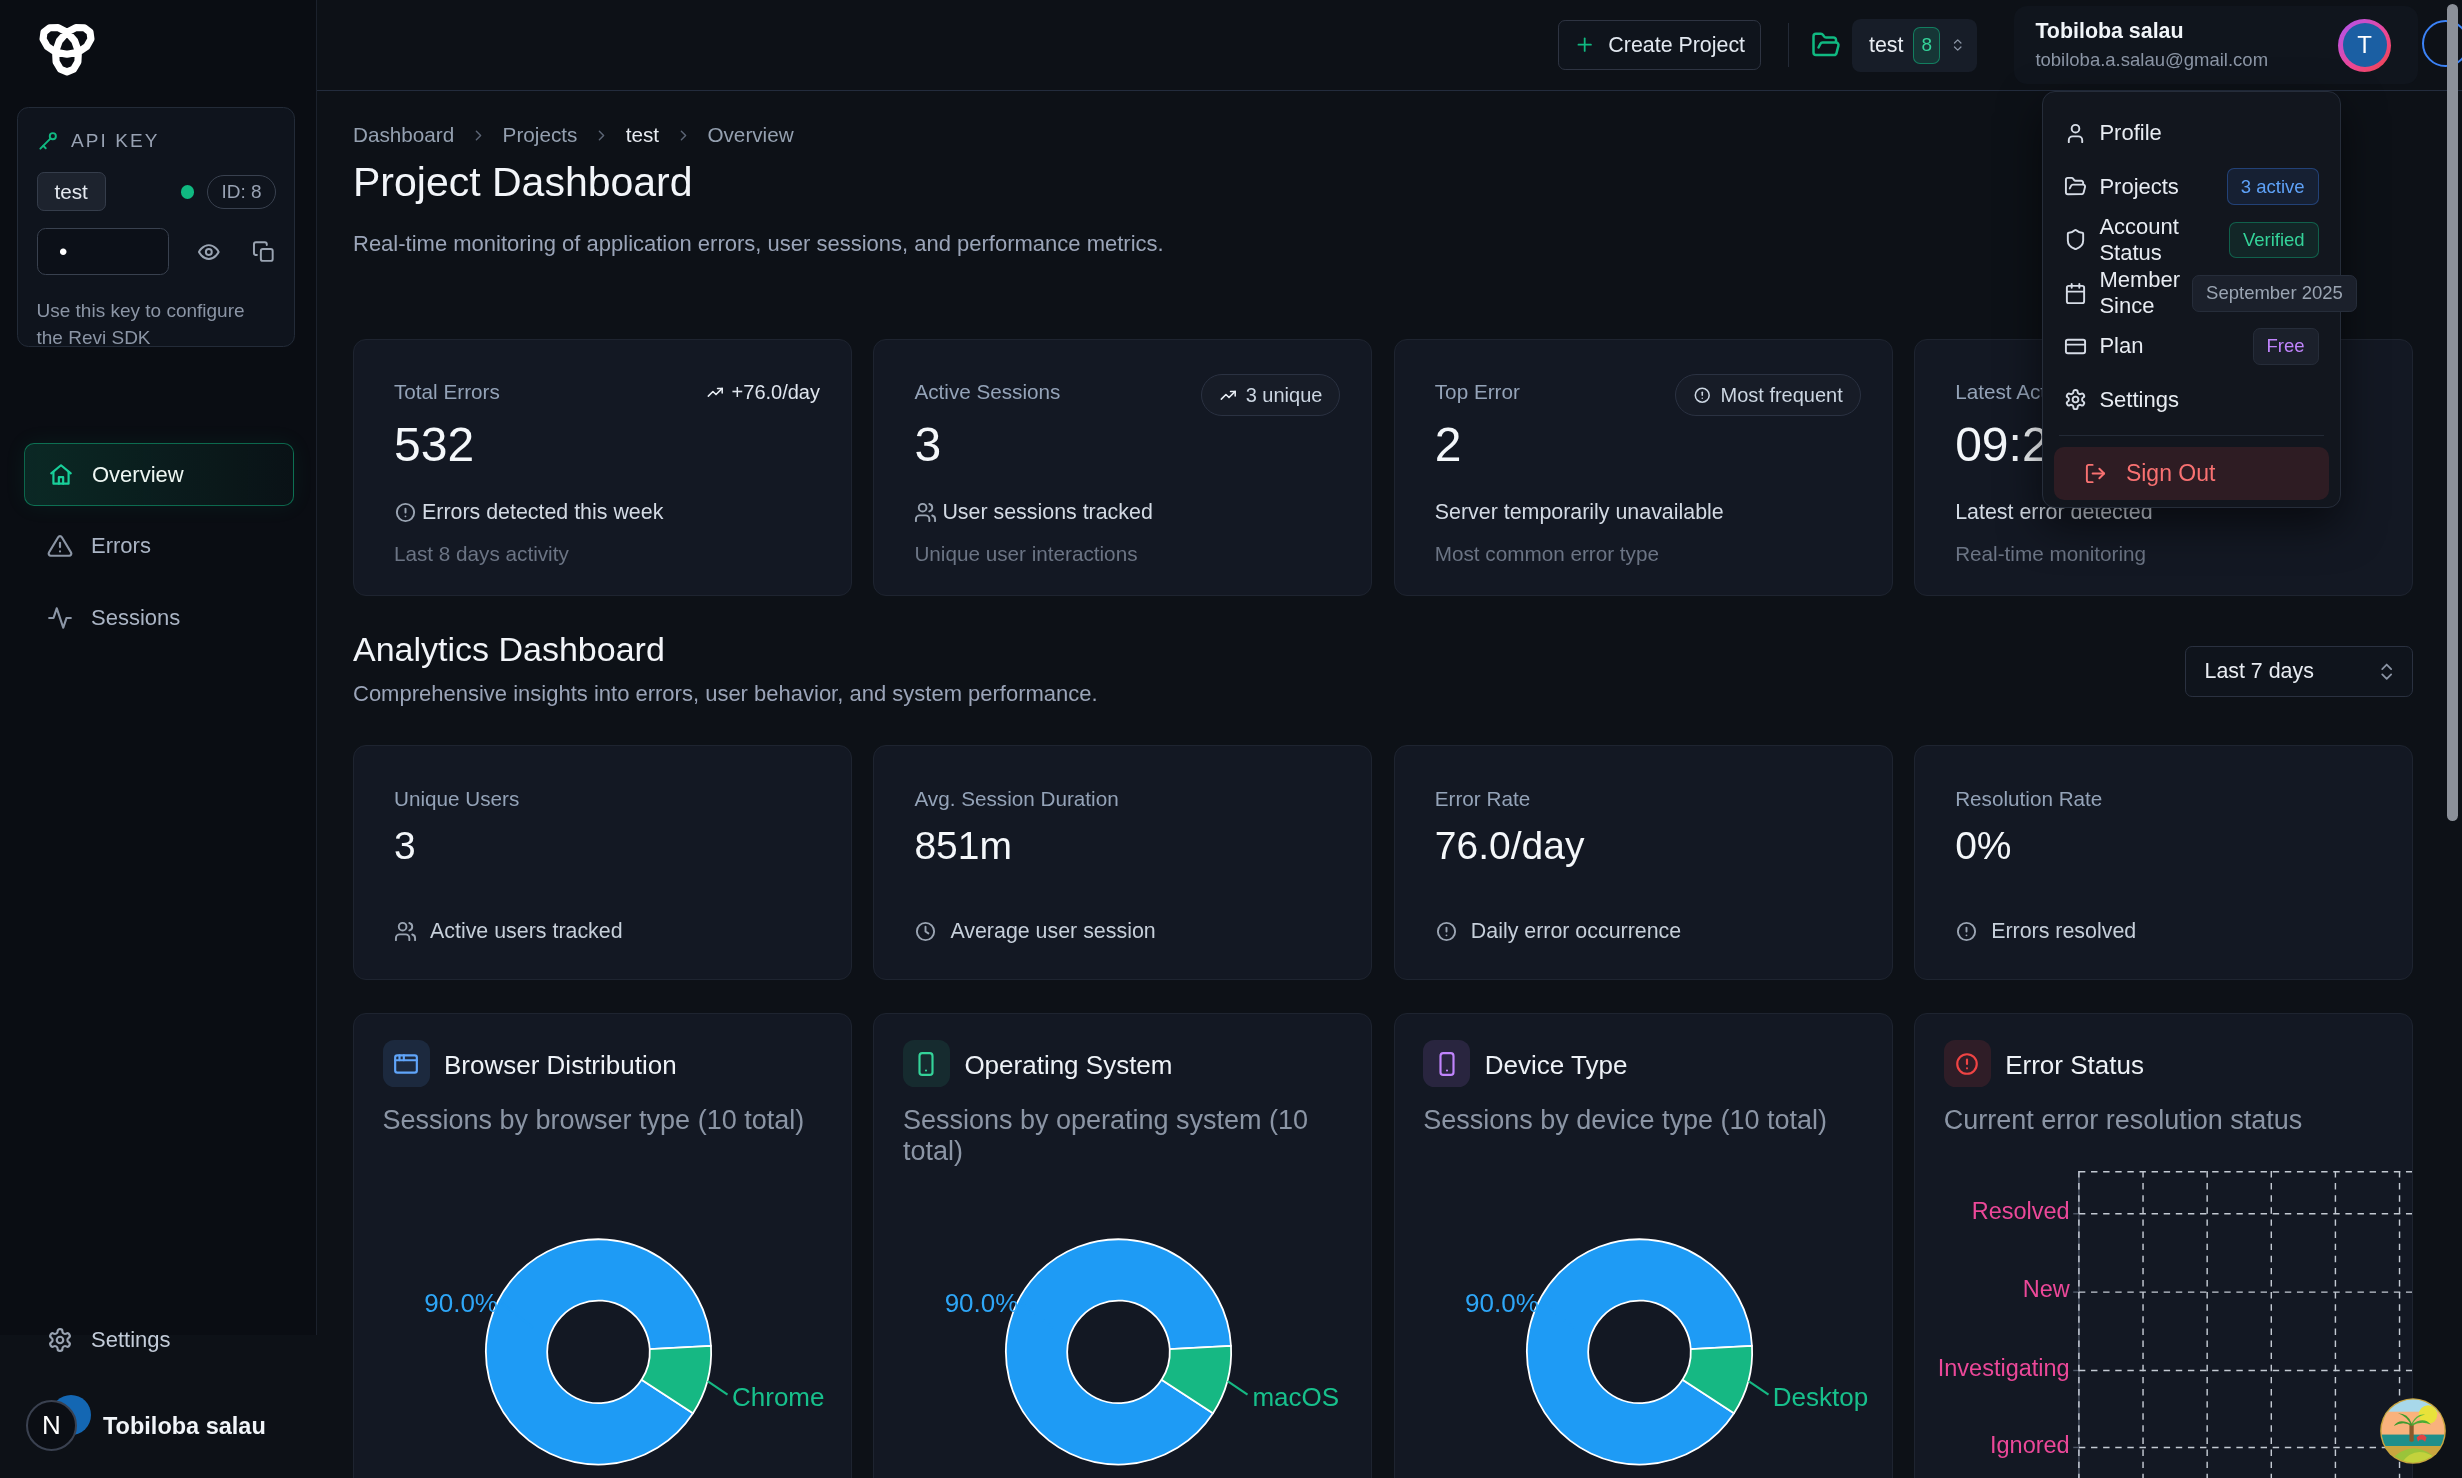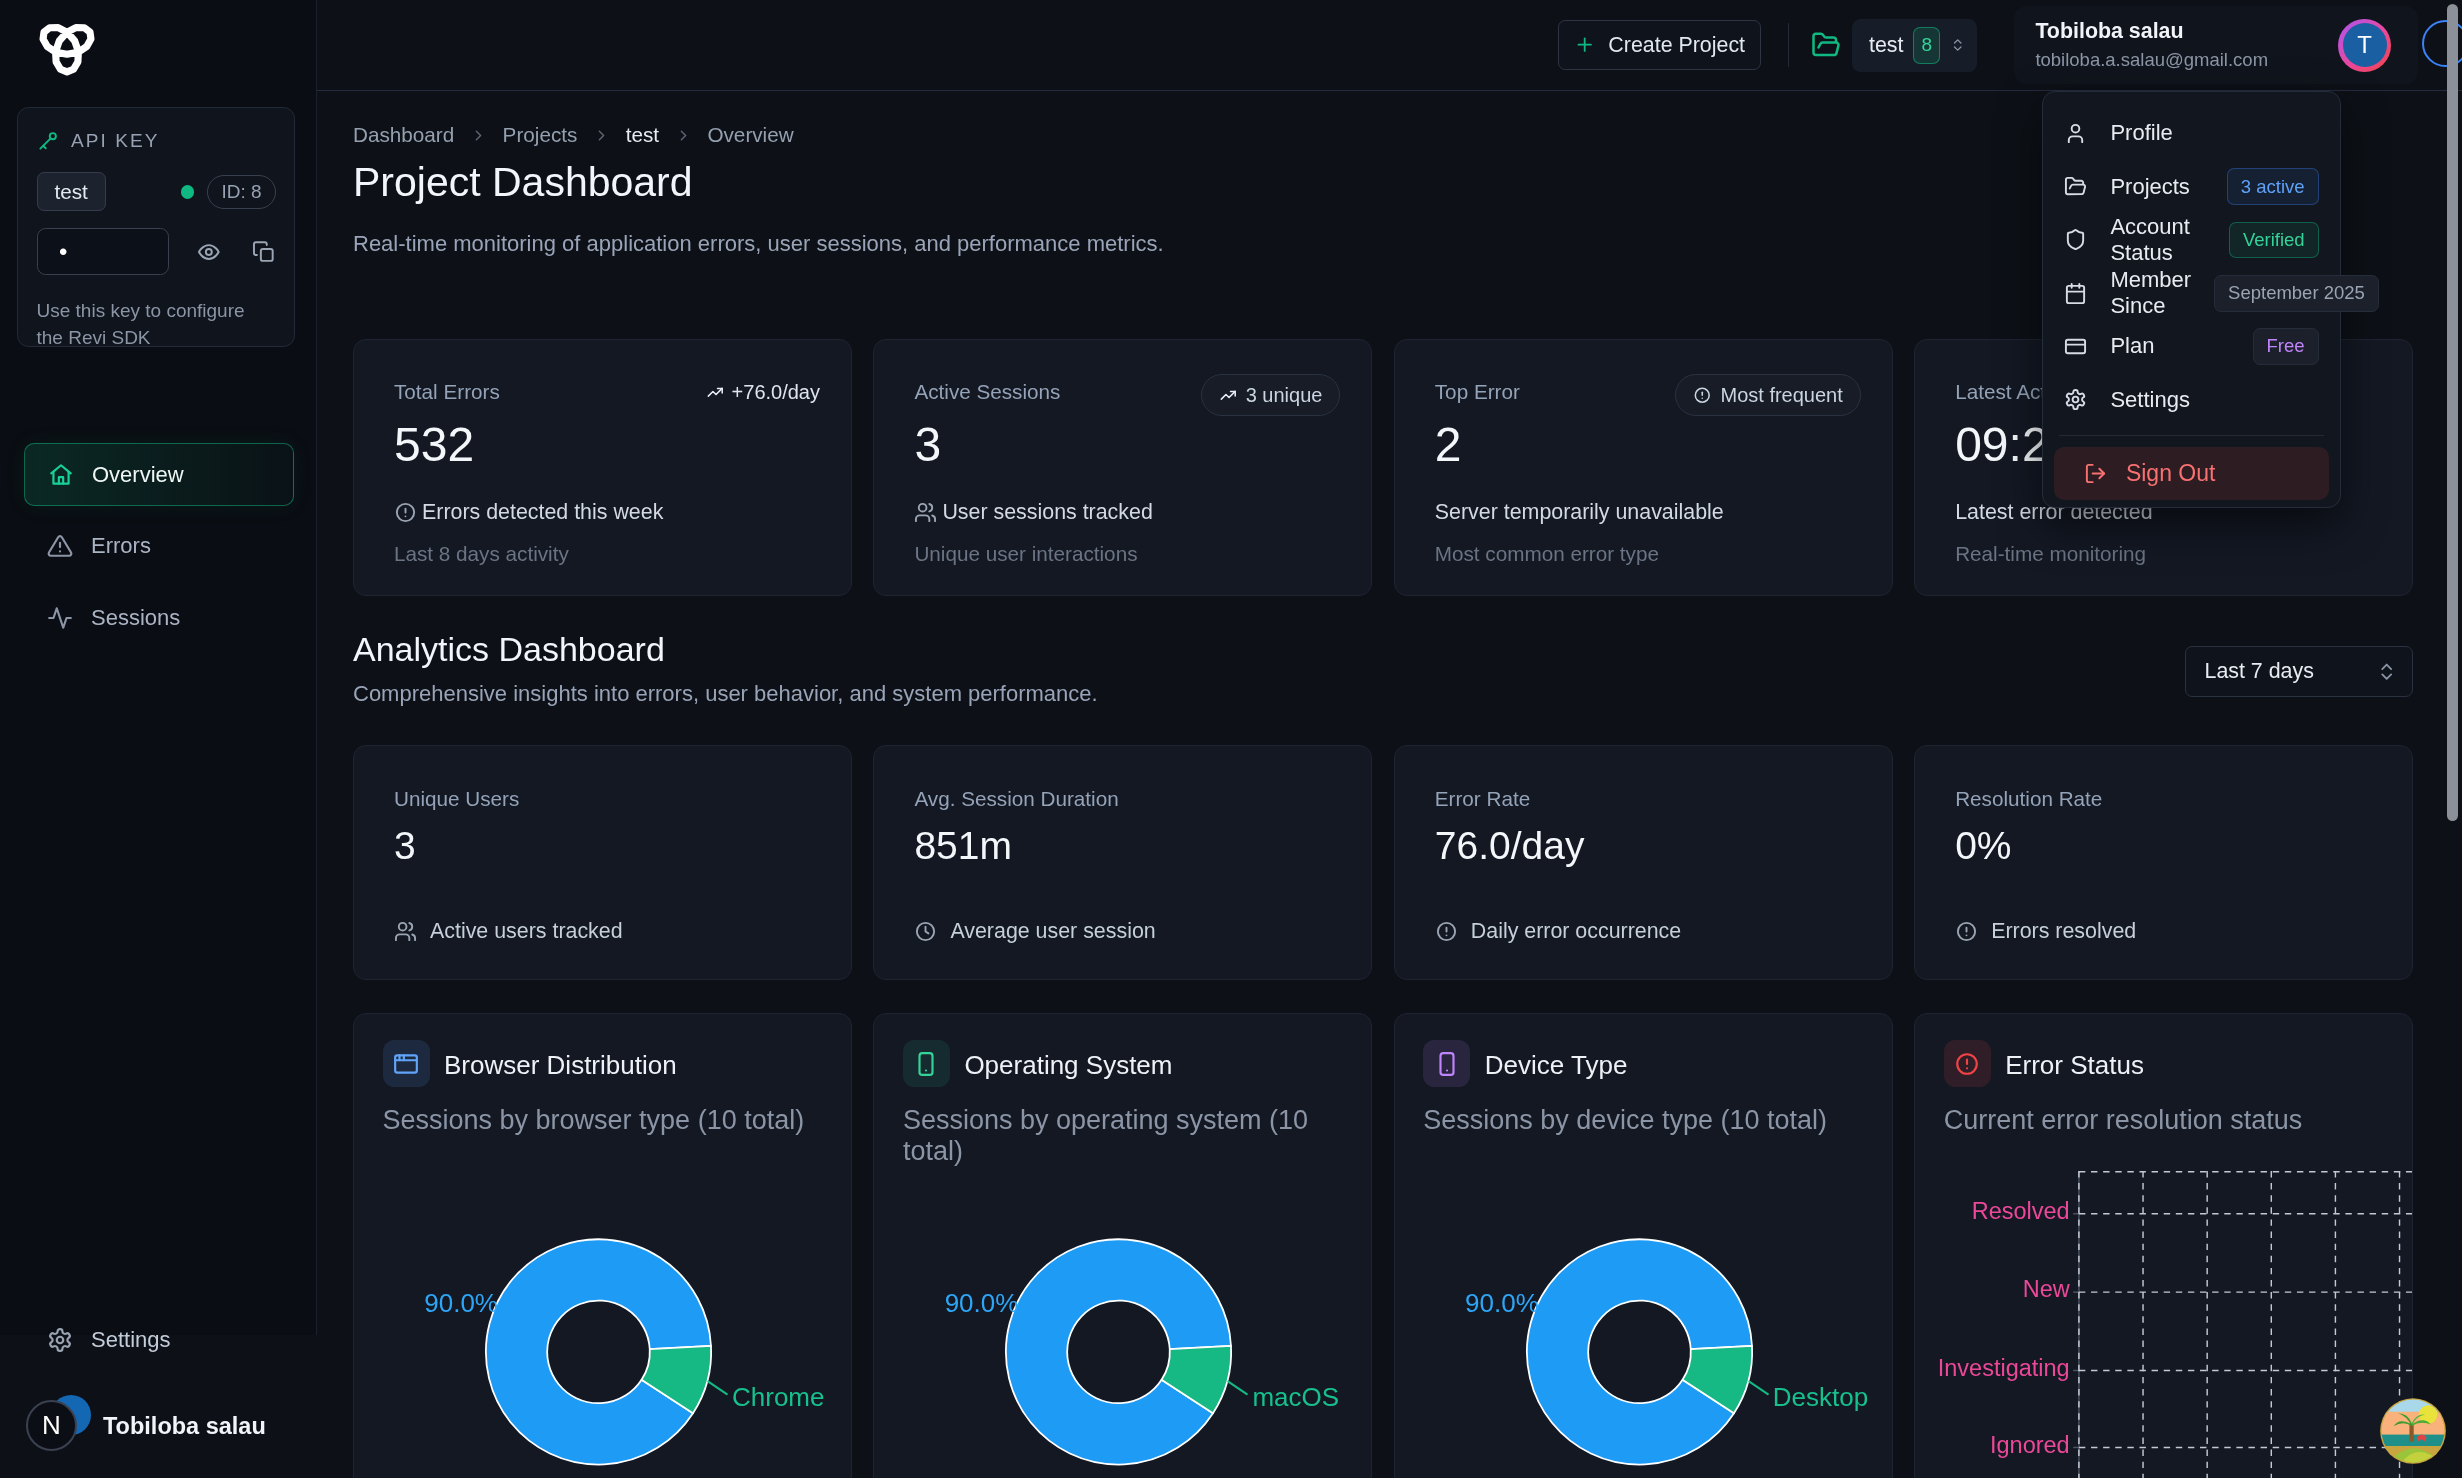--- a/index.html
+++ b/index.html
@@ -95,21 +95,21 @@
   .c-sub { position:absolute; left:28.5px; top:91px; font-size:27px; color:#8b95a5; }
   .donut-svg { position:absolute; left:0; top:0; width:499px; height:499px; }
   .pct-label { position:absolute; right:353px; top:274px; font-size:26px; color:#2ea6f7; white-space:nowrap; }
   .slice-label { position:absolute; left:378px; top:368px; font-size:26px; color:#17c08c; white-space:nowrap; }
 
   .es-grid { position:absolute; left:158px; top:157px; }
   .es-label { position:absolute; left:-28.5px; width:183px; font-size:23.5px; color:#ec4899; white-space:nowrap; direction:rtl; }
 
   
   .menu { position:absolute; left:2042px; top:91px; width:299px; height:417px; background:#12161e; border:0.7px solid #262d3a; border-radius:13px; box-shadow:0 17px 43px rgba(0,0,0,0.55); z-index:50; padding:10px 11.4px; }
-  .menu-item { position:relative; display:flex; align-items:center; gap:23px; height:44px; padding:0 10px; margin-top:9.3px; font-size:22px; font-weight:500; color:#e8ecf2; }
+  .menu-item { position:relative; display:flex; align-items:center; gap:12px; height:44px; padding:0 10px; margin-top:9.3px; font-size:22px; font-weight:500; color:#e8ecf2; }
   .menu-item svg { width:23px; height:23px; color:#d6dce6; flex:none; }
   .m-badge { margin-left:auto; font-size:18.5px; padding:6.4px 13px; border-radius:7.1px; white-space:nowrap; }
   .mb-blue { color:#5ea1f7; background:rgba(59,130,246,0.10); border:0.7px solid rgba(59,130,246,0.35); }
   .mb-green { color:#34d399; background:rgba(16,185,129,0.10); border:0.7px solid rgba(16,185,129,0.4); }
   .mb-gray { color:#9aa4b2; background:#1b202b; border:0.7px solid #262d3a; }
   .mb-violet { color:#c084fc; background:#1b202b; border:0.7px solid #262d3a; }
   .menu-divider { height:0.7px; background:#232a36; margin:13px 4.3px 0 4.3px; }
   .signout { display:flex; align-items:center; gap:18.5px; height:53px; margin-top:11.4px; border-radius:10px; background:rgba(239,68,68,0.13); color:#f87171; font-size:23px; font-weight:500; padding:0 30px; }
   .signout svg { width:23px; height:23px; }
 

